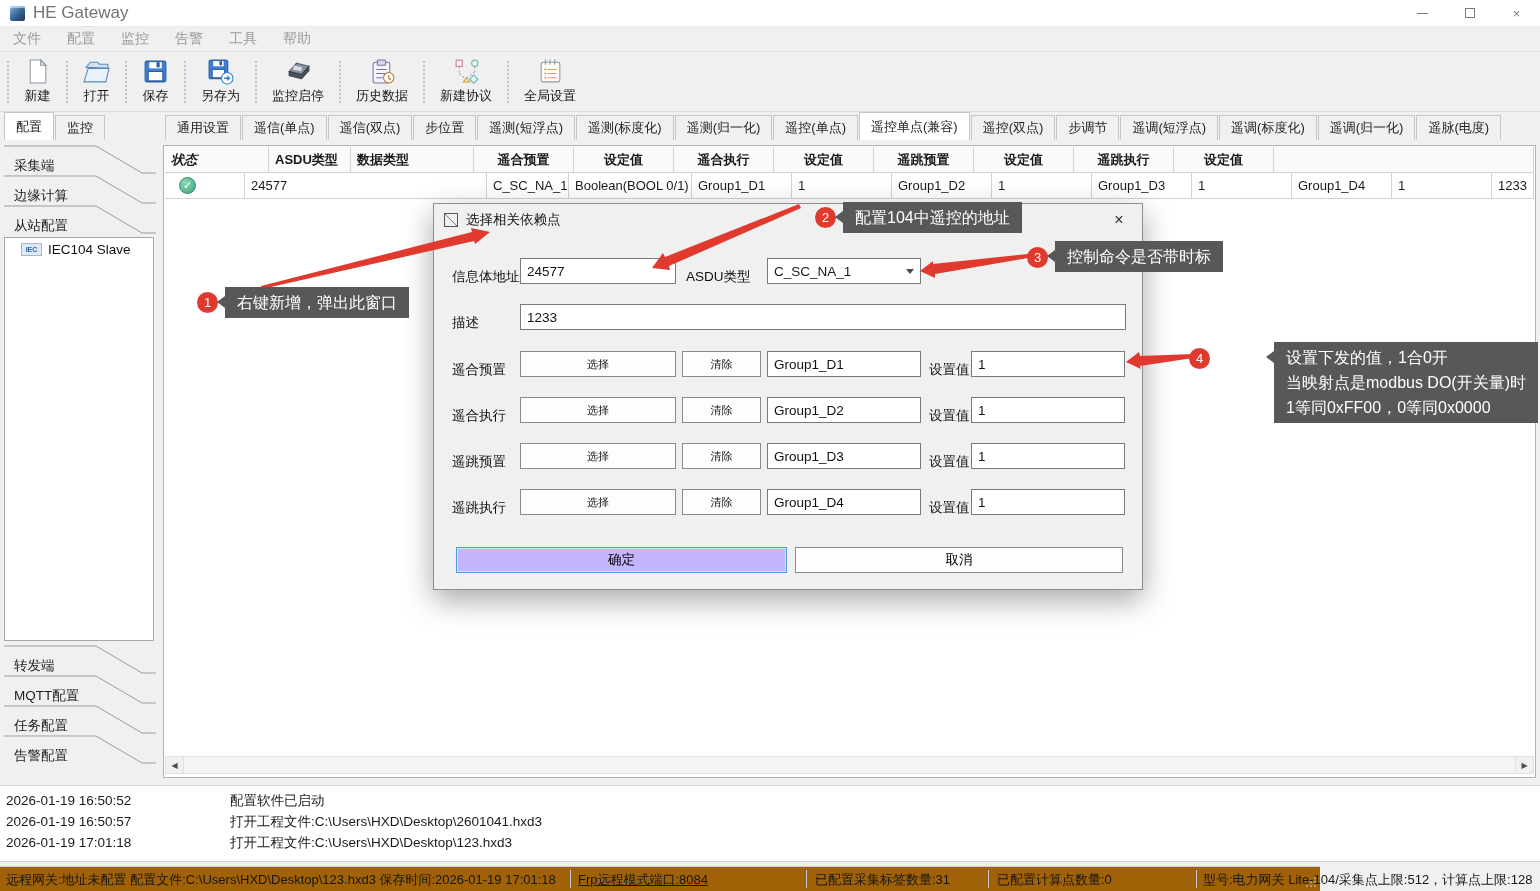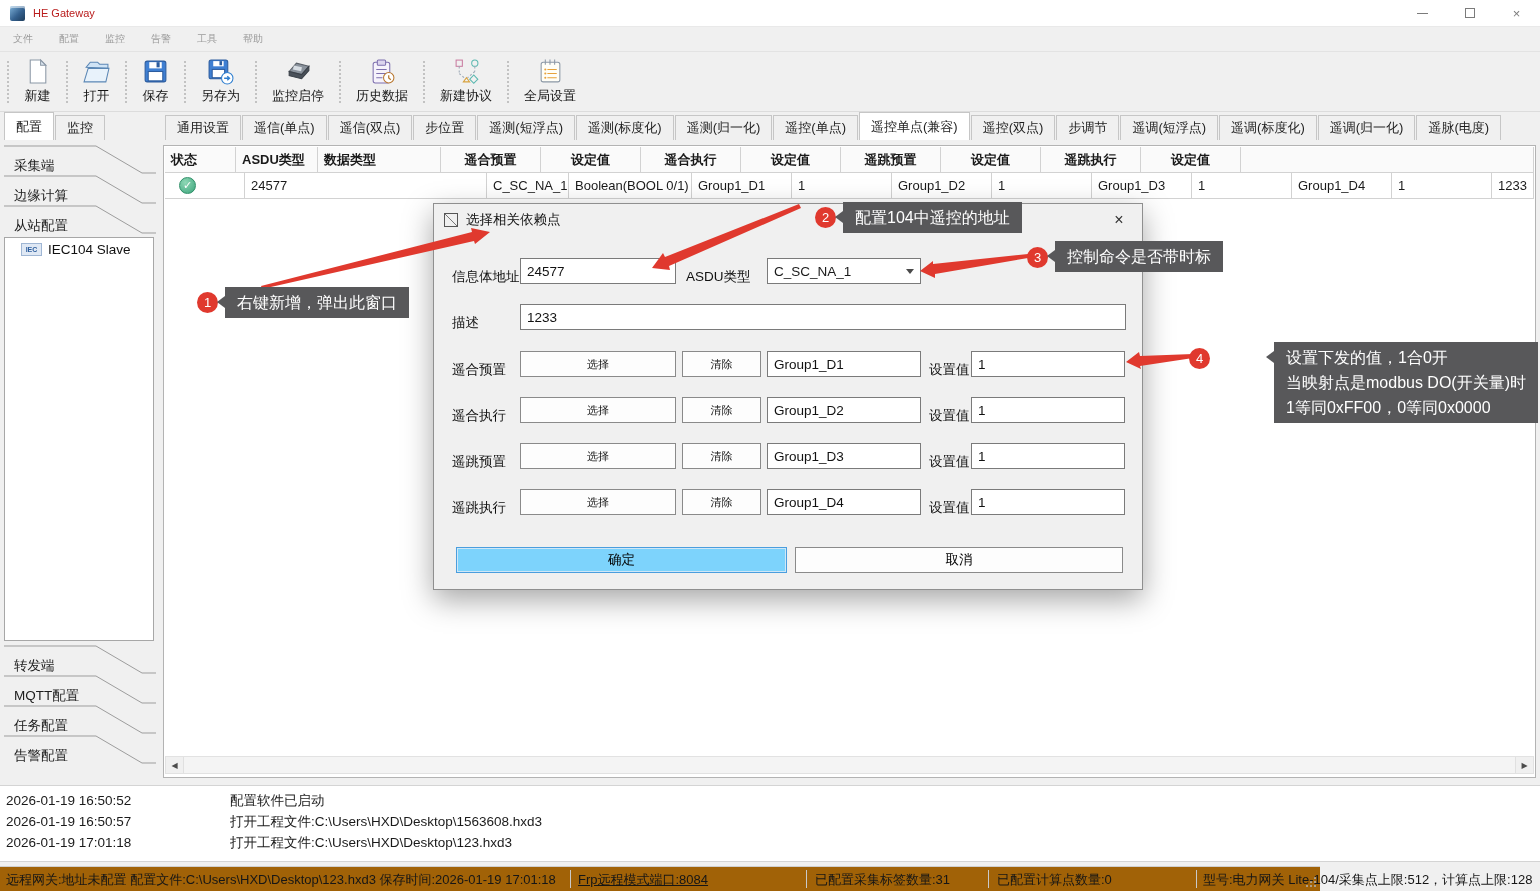--- a/index.html
+++ b/index.html
@@ -7,30 +7,30 @@
   body {
     position: relative; overflow: hidden;
     font-family: "Liberation Sans", "DejaVu Sans", sans-serif;
     background: #f0f0f0; color:#1a1a1a;
   }
   
   .titlebar { position:absolute; left:0; top:0; width:1540px; height:27px; background:#fff;
     border-bottom:1px solid #e9e9e9; display:flex; align-items:center; }
   .app-icon { width:15px; height:15px; margin-left:10px; border-radius:2px;
     background: linear-gradient(135deg,#7fb2d9 0%,#35618f 55%,#1d3b5a 100%); box-shadow: inset 0 2px 0 rgba(255,255,255,.5); }
-  .app-title { margin-left:8px; font-size:11px; color:#b91c1c; }
+  .app-title { margin-left:8px; font-size:17px; color:#737373; }
   .win-controls { margin-left:auto; display:flex; height:100%; }
   .win-btn { width:47px; height:100%; display:flex; align-items:center; justify-content:center;
     color:#7b7b7b; font-size:13px; }
   .win-btn .sq { width:10px; height:10px; border:1px solid #7b7b7b; display:inline-block; }
   .win-btn .bar { width:11px; height:1px; background:#7b7b7b; display:inline-block; }
   
   .menubar { position:absolute; left:0; top:27px; width:1540px; height:25px; background:#f0f0f0;
     display:flex; align-items:center; border-bottom:1px solid #e3e3e3; }
-  .menu-item { padding:0 13px; font-size:10px; color:#9b9b9b; }
+  .menu-item { padding:0 13px; font-size:14px; color:#9b9b9b; }
   
   .toolbar { position:absolute; left:0; top:52px; width:1540px; height:60px; background:#f0f0f0;
     display:flex; align-items:center; border-bottom:1px solid #dcdcdc; }
   .grip { width:5px; height:44px; margin:0 5px 0 6px;
     background-image: radial-gradient(#c2c2c2 1px, transparent 1.2px);
     background-size:4px 4px; }
   .tool-btn { display:flex; flex-direction:column; align-items:center; justify-content:center; padding:3px 8px; }
   .tool-btn .ticon { width:27px; height:27px; }
   .tool-btn .tlabel { font-size:13px; color:#161616; margin-top:2px; white-space:nowrap; }
   
@@ -76,21 +76,21 @@
   .drow { position:absolute; left:0; right:0; height:26px; }
   .dlabel { position:absolute; top:10px; font-size:13.5px; color:#111; white-space:nowrap; }
   .dinput { position:absolute; top:0; height:26px; border:1px solid #7a7a7a; background:#fff;
     font-size:13.5px; padding:0 6px; font-family:inherit; color:#111; }
   .dselect { position:absolute; top:0; height:26px; border:1px solid #7a7a7a; background:#fff;
     font-size:13.5px; display:flex; align-items:center; padding:0 6px; }
   .caret { margin-left:auto; width:0; height:0; border-left:4px solid transparent;
     border-right:4px solid transparent; border-top:5px solid #4a4a4a; }
   .dbtn { position:absolute; top:0; height:26px; background:#fdfdfd; border:1px solid #8a8a8a;
     font-size:11px; font-family:inherit; color:#111; }
-  .dialog-ok { position:absolute; left:22px; top:343px; width:331px; height:26px; background:#7dd3fc;
+  .dialog-ok { position:absolute; left:22px; top:343px; width:331px; height:26px; background:#c4b5fd;
     border:1px solid #4a9ede; box-shadow: inset 0 0 0 1px #cfe7f7; font-size:13.5px; font-family:inherit; }
   .dialog-cancel { position:absolute; left:361px; top:343px; width:328px; height:26px; background:#fdfdfd;
     border:1px solid #8a8a8a; font-size:13.5px; font-family:inherit; }
   
   .anno-circle { position:absolute; width:21px; height:21px; border-radius:50%; background:#e0392e;
     color:#fff; font-size:13px; display:flex; align-items:center; justify-content:center; z-index:30; }
   .anno-box { position:absolute; background:#58585a; color:#fff; font-size:16px; line-height:25px;
     padding:3px 12px; white-space:nowrap; z-index:30; }
   .notch { position:absolute; left:-8px; top:9px; width:0; height:0; border-top:6px solid transparent;
     border-bottom:6px solid transparent; border-right:8px solid #58585a; }
@@ -285,21 +285,21 @@
       <svg width="152" height="30" viewBox="0 0 152 30">
         <path d="M0 1 H92 L138 28 H152" fill="none" stroke="#9d9d9d"></path>
       </svg>
       <span class="gh-text">告警配置</span>
     </div>
   </div>
 
 <div class="main">
   <div class="grid" id="grid">
       <div class="grow head">
-        <div class="gcell" style="width: 71px;">状态</div>
+        <div class="gcell" style="width: 104px; font-style: italic;">状态</div>
         <div class="gcell" style="width: 82px;">ASDU类型</div>
         <div class="gcell" style="width: 123px;">数据类型</div>
         <div class="gcell center" style="width: 100px;">遥合预置</div>
         <div class="gcell center" style="width: 100px;">设定值</div>
         <div class="gcell center" style="width: 100px;">遥合执行</div>
         <div class="gcell center" style="width: 100px;">设定值</div>
         <div class="gcell center" style="width: 100px;">遥跳预置</div>
         <div class="gcell center" style="width: 100px;">设定值</div>
         <div class="gcell center" style="width: 100px;">遥跳执行</div>
         <div class="gcell center" style="width: 100px;">设定值</div>
@@ -398,21 +398,21 @@
   <polygon points="1193,354 1140,356 1139,352 1126,362 1141,369 1140,366 1193,358" fill="#e0392e"></polygon>
 </svg>
 
 <div class="logarea" id="logarea">
     <div class="log-row">
       <span class="log-time">2026-01-19 16:50:52</span>
       <span class="log-msg">配置软件已启动</span>
     </div>
     <div class="log-row">
       <span class="log-time">2026-01-19 16:50:57</span>
-      <span class="log-msg">打开工程文件:C:\Users\HXD\Desktop\1563608.hxd3</span>
+      <span class="log-msg">打开工程文件:C:\Users\HXD\Desktop\2601041.hxd3</span>
     </div>
     <div class="log-row">
       <span class="log-time">2026-01-19 17:01:18</span>
       <span class="log-msg">打开工程文件:C:\Users\HXD\Desktop\123.hxd3</span>
     </div>
   </div>
 
 <div class="statusbar" id="statusbar">
   <svg class="resize-grip" width="14" height="14">
     <circle cx="11" cy="3" r="1" fill="#b5b5b5"></circle>

